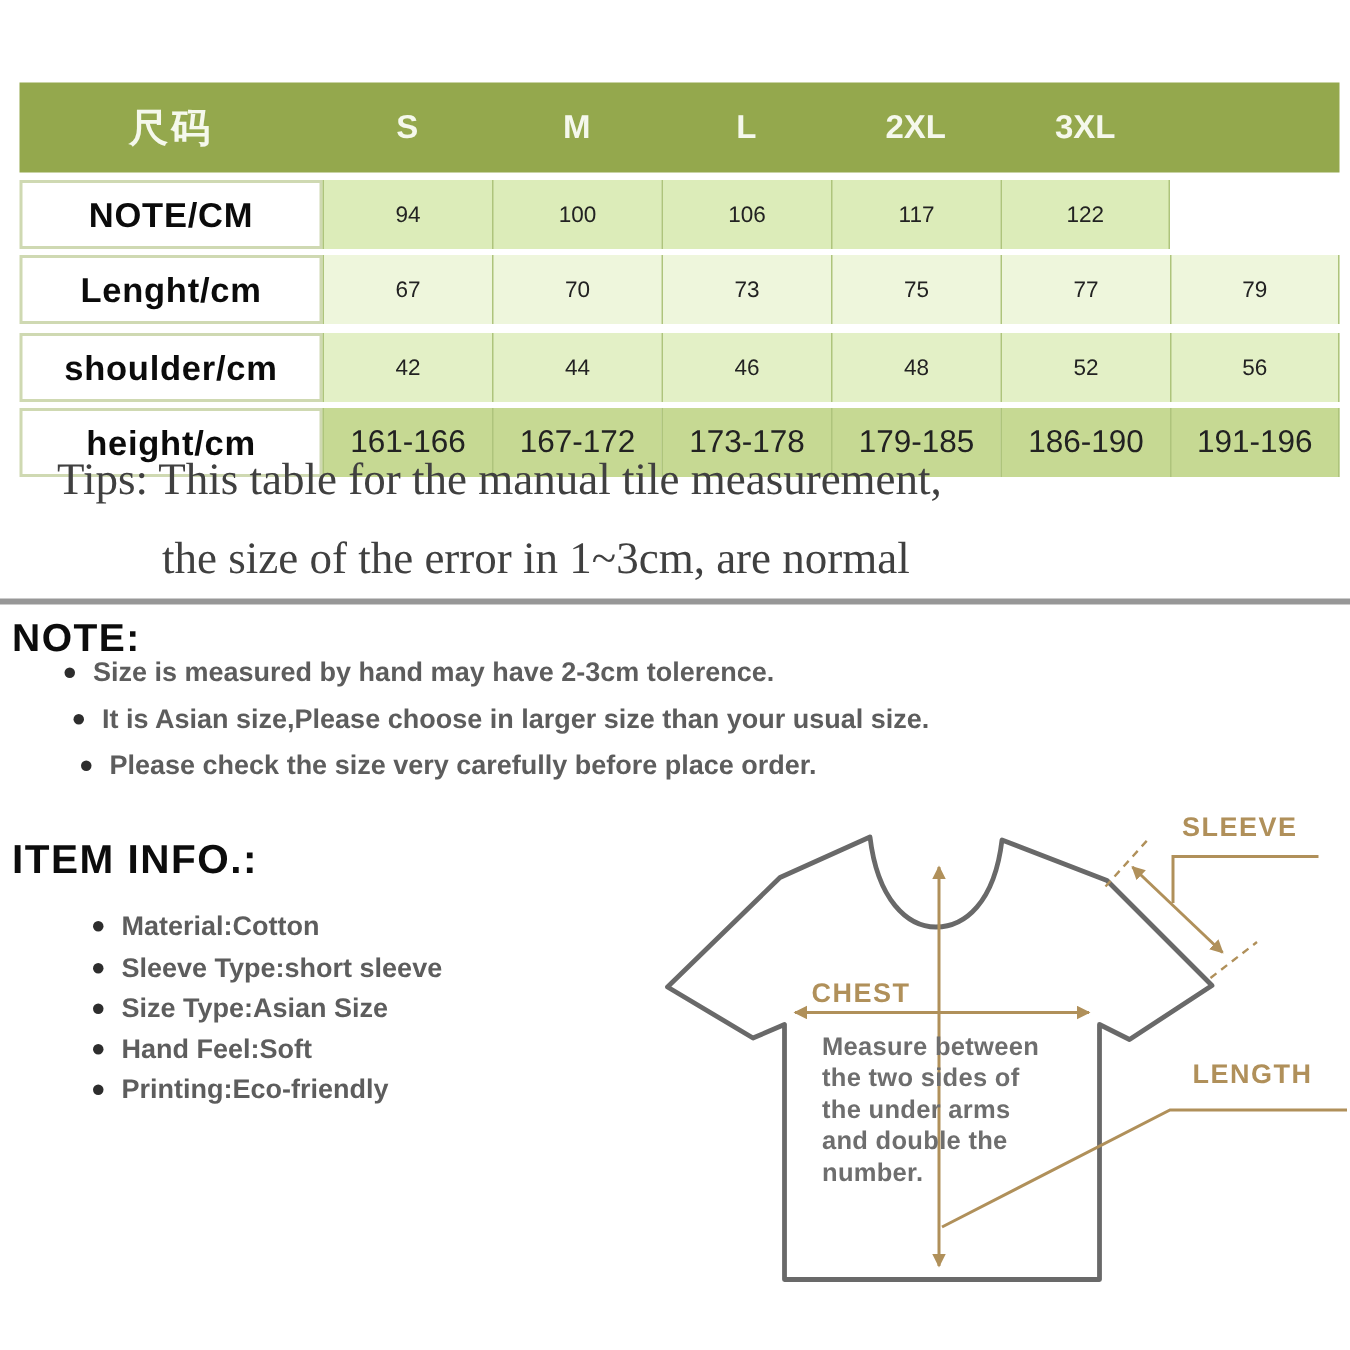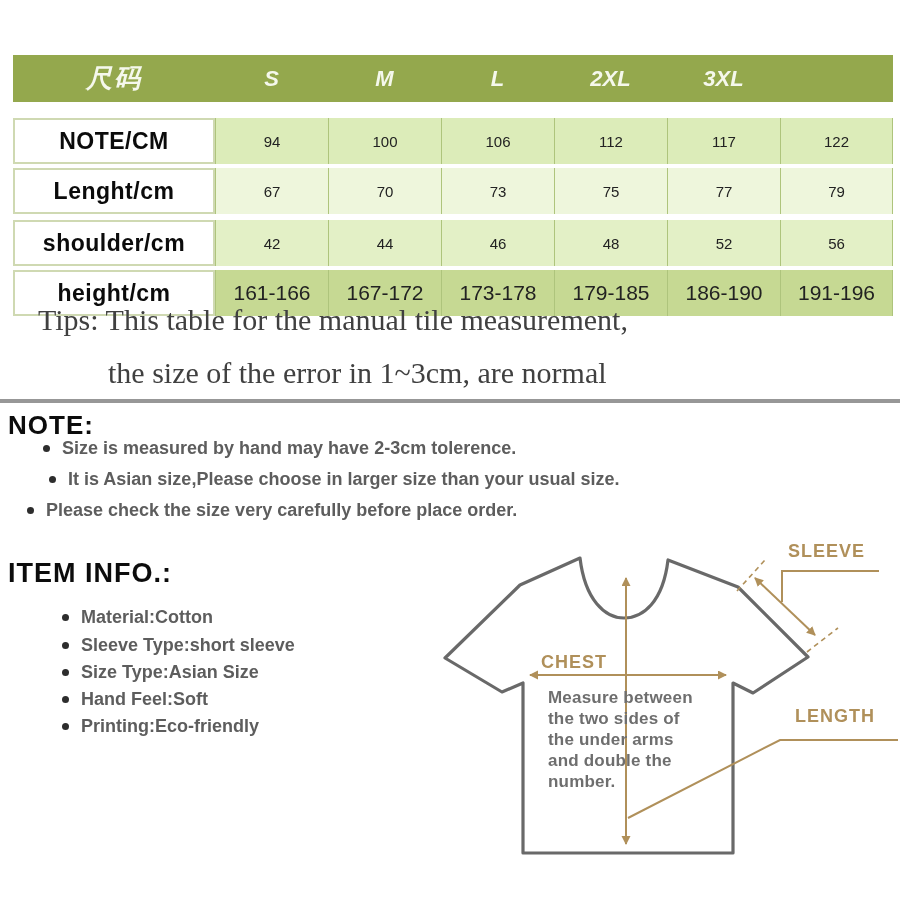--- a/index.html
+++ b/index.html
@@ -5,23 +5,22 @@
   html,body{margin:0;padding:0;background:#fff;}
   .canvas{
     position:relative;width:900px;height:900px;background:#fff;overflow:hidden;
     font-family:"Liberation Sans",sans-serif;
   }
 
   
   .size-table{position:absolute;left:13px;top:55px;width:880px;}
   .trow,.thead{display:grid;grid-template-columns:202px repeat(6,1fr);}
   .thead{
-    height:47px;background:var(--header-bg,#94a84d);
-    margin-bottom:16px;
-    font-style:italic;
+    height:60px;background:var(--header-bg,#94a84d);
+    margin-bottom:5px;
   }
   .th{
     display:flex;align-items:center;justify-content:center;
     color:var(--header-text,#f5f8ec);font-weight:bold;font-size:22px;
   }
   .th.hlabel{font-size:26px;letter-spacing:2px;}
   .trow{height:46px;}
   .trow.gap4{margin-bottom:4px;}
   .trow.gap6{margin-bottom:6px;}
   .tlabel{
@@ -52,21 +51,21 @@
 
   
   .sec-heading{position:absolute;color:#0c0c0c;font-weight:bold;white-space:nowrap;}
   .note-heading{left:8px;top:410px;font-size:26px;letter-spacing:1px;}
   .info-heading{left:8px;top:558px;font-size:27px;letter-spacing:1px;}
   .bullet-row{position:absolute;display:flex;align-items:center;white-space:nowrap;}
   .dot{width:7px;height:7px;border-radius:50%;background:#2d2d2d;flex:0 0 auto;margin-right:12px;}
   .bullet-text{font-weight:bold;font-size:18px;color:var(--note-text,#5d5d5d);}
   .nb1{left:43px;top:438px;}
   .nb2{left:49px;top:469px;}
-  .nb3{left:27px;top:500px;}
+  .nb3{left:54px;top:500px;}
   .ib1{left:62px;top:607px;}
   .ib2{left:62px;top:635px;}
   .ib3{left:62px;top:662px;}
   .ib4{left:62px;top:689px;}
   .ib5{left:62px;top:716px;}
 
   
   .diagram{position:absolute;left:435px;top:540px;width:465px;height:360px;}
   .diagram svg{display:block;}
   .d-label{
@@ -94,21 +93,20 @@
       <div class="th">L</div>
       <div class="th">2XL</div>
       <div class="th">3XL</div>
     </div>
 
     <div class="trow row-bust gap4">
       <div class="tlabel">NOTE/CM</div>
       <div class="tcell">94</div>
       <div class="tcell">100</div>
       <div class="tcell">106</div>
-      <div class="tcell">112</div>
       <div class="tcell">117</div>
       <div class="tcell">122</div>
     </div>
 
     <div class="trow row-length gap6">
       <div class="tlabel">Lenght/cm</div>
       <div class="tcell">67</div>
       <div class="tcell">70</div>
       <div class="tcell">73</div>
       <div class="tcell">75</div>

